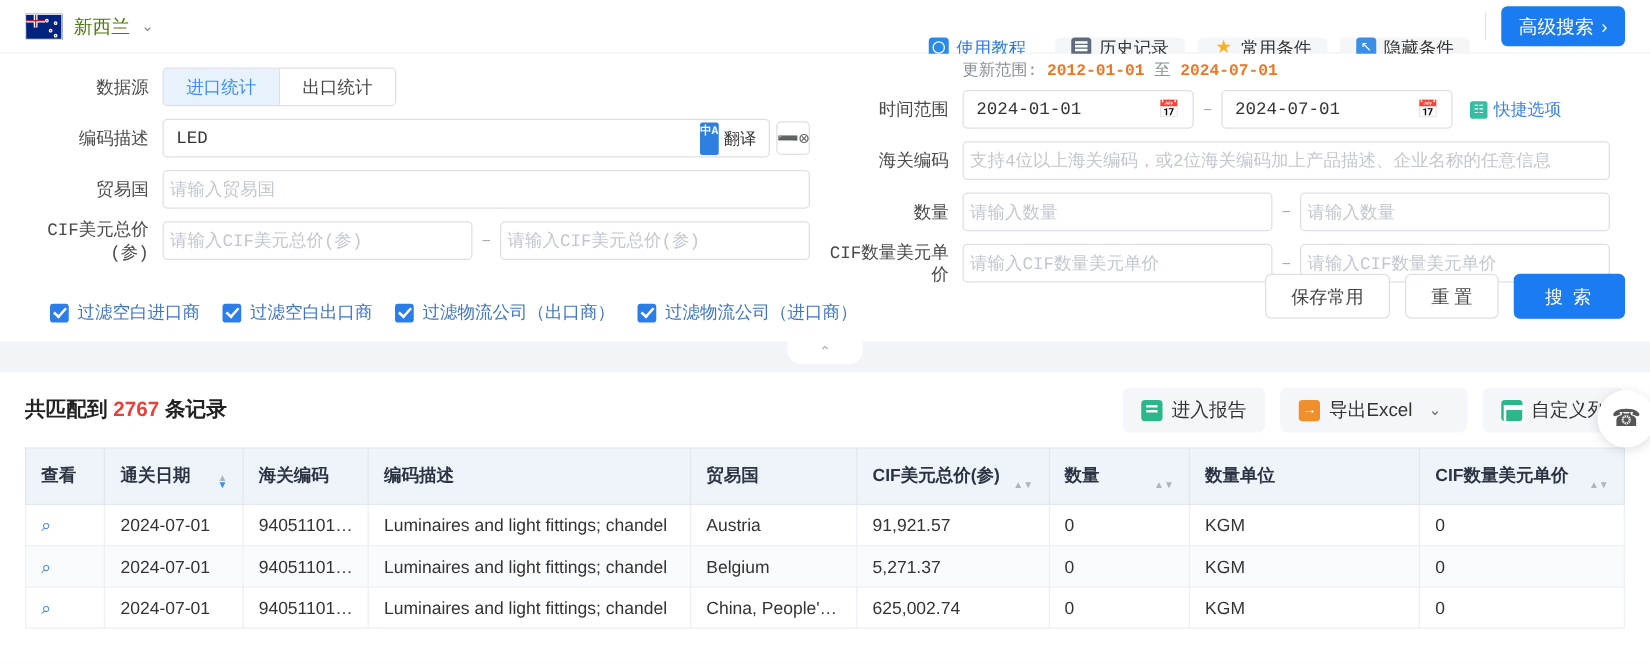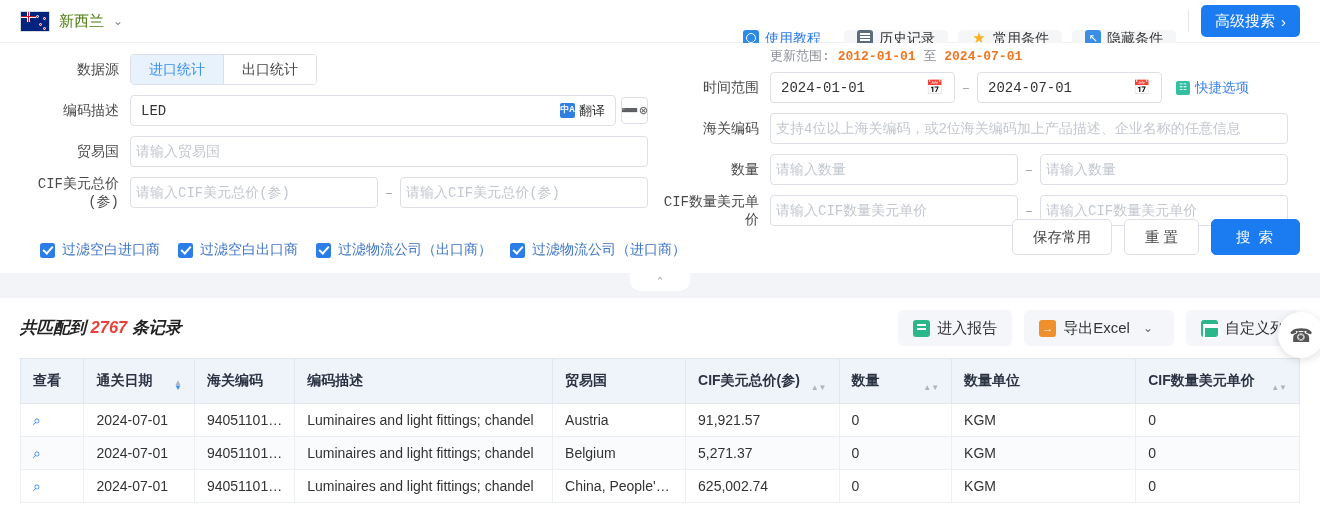--- a/index.html
+++ b/index.html
@@ -66,21 +66,21 @@
   .seg div{ padding:0 18px; display:flex; align-items:center; font-size:14px; cursor:pointer;
             background:#fff; color:#444; }
   .seg div.active{ background:#e8f2fd; color:#3b8ff0; }
   .seg div + div{ border-left:1px solid #dcdfe6; }
 
   .desc-wrap{ position:relative; flex:1; display:flex; align-items:center; }
   .desc-inp{ flex:1; height:31px; border:1px solid #dcdfe6; border-radius:4px;
              padding:0 96px 0 10px; font-size:14px; display:flex; align-items:center; background:#fff; }
   .trans{ position:absolute; right:37px; top:4px; height:23px; display:flex; align-items:center;
           gap:4px; padding:0 6px; font-size:13px; color:#333; cursor:pointer; }
-  .trans-ico{ width:15px; height:15px; background:#2f7fe0; border-radius:2px; position:relative;
+  .trans-ico{ width:15px; height:26px; background:#2f7fe0; border-radius:2px; position:relative;
               color:#fff; font-size:9px; text-align:center; line-height:15px; font-weight:bold; }
   .mag-btn{ width:27px; height:27px; margin-left:5px; border:1px solid #dcdfe6; border-radius:4px;
             display:flex; align-items:center; justify-content:center; cursor:pointer; background:#fff;
             color:#666; font-size:14px; flex:none; }
 
   .upd{ font-size:13px; color:#8a8f98; position:absolute; left:110px; top:-2px; white-space:nowrap; }
   .upd b{ color:#ef7622; font-weight:bold; }
   .date-inp{ width:185px; height:31px; border:1px solid #dcdfe6; border-radius:4px;
              padding:0 10px; font-size:14px; display:flex; align-items:center; justify-content:space-between;
              background:#fff; flex:none; }
@@ -102,21 +102,21 @@
   .btn.primary{ background:#1a7cf0; border-color:#1a7cf0; color:#fff; letter-spacing:2px; padding:0 24px;text-align:center; }
 
   .collapse{ position:absolute; left:50%; transform:translateX(-50%); bottom:-18px;
              width:60px; height:19px; background:#fff; border-radius:0 0 10px 10px;
              display:flex; align-items:center; justify-content:center; color:#a9adb4;
              font-size:11px; cursor:pointer; z-index:3; }
 
   
   .results{ margin-top:25px; background:#fff; padding:0 20px; height:235px; position:relative; }
   .res-head{ display:flex; align-items:center; height:60px; }
-  .res-count{ font-size:16.5px; font-weight:bold; color:#222;font-style:italic; }
+  .res-count{ font-size:16.5px; font-weight:bold; color:#222; }
   .res-count b{ color:#e8413a; }
   .res-btns{ margin-left:auto; display:flex; align-items:center; gap:12px; }
   .rb{ display:flex; align-items:center; gap:7px; height:36px; padding:0 15px; border-radius:6px;
        background:#f4f6f9; font-size:15px; color:#333; cursor:pointer; }
   .rb-ico{ width:17px; height:17px; border-radius:3px; flex:none; }
   .ico-report{ background:#2bb789; position:relative; }
   .ico-report:after{ content:""; position:absolute; left:4px; top:4px; width:9px; height:2px;
                      background:#fff; box-shadow:0 4px 0 #fff; }
   .ico-excel{ background:#f0902c; position:relative; }
   .ico-excel:after{ content:"\2192"; position:absolute; inset:0; color:#fff; font-size:11px;

